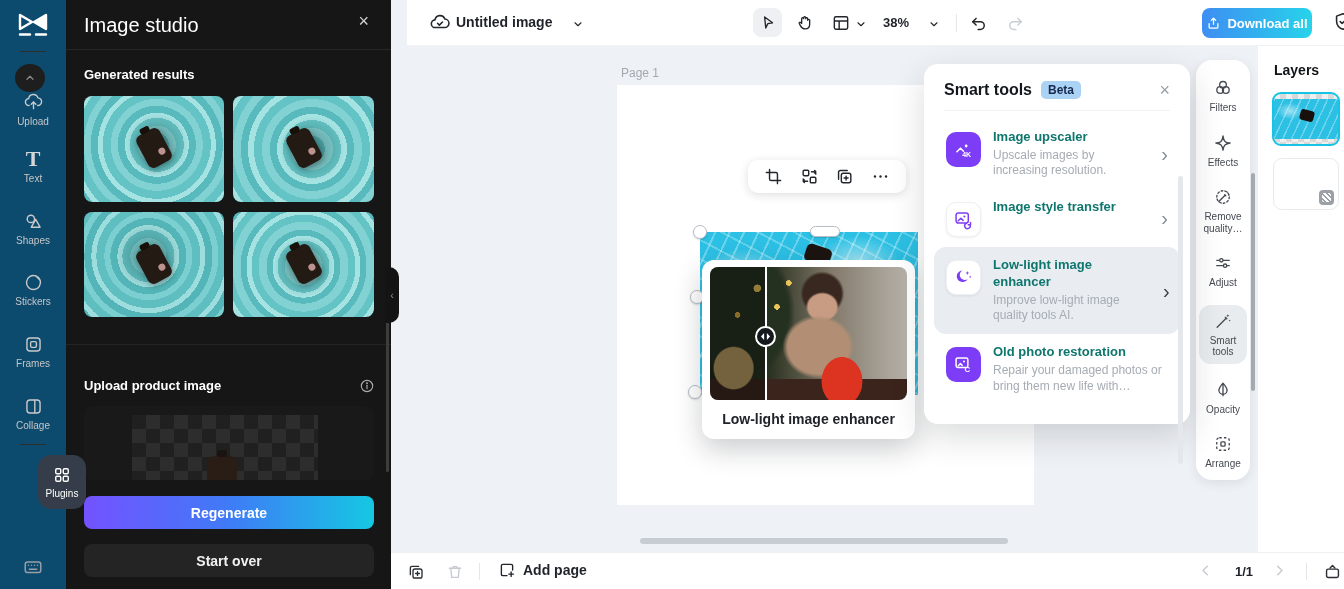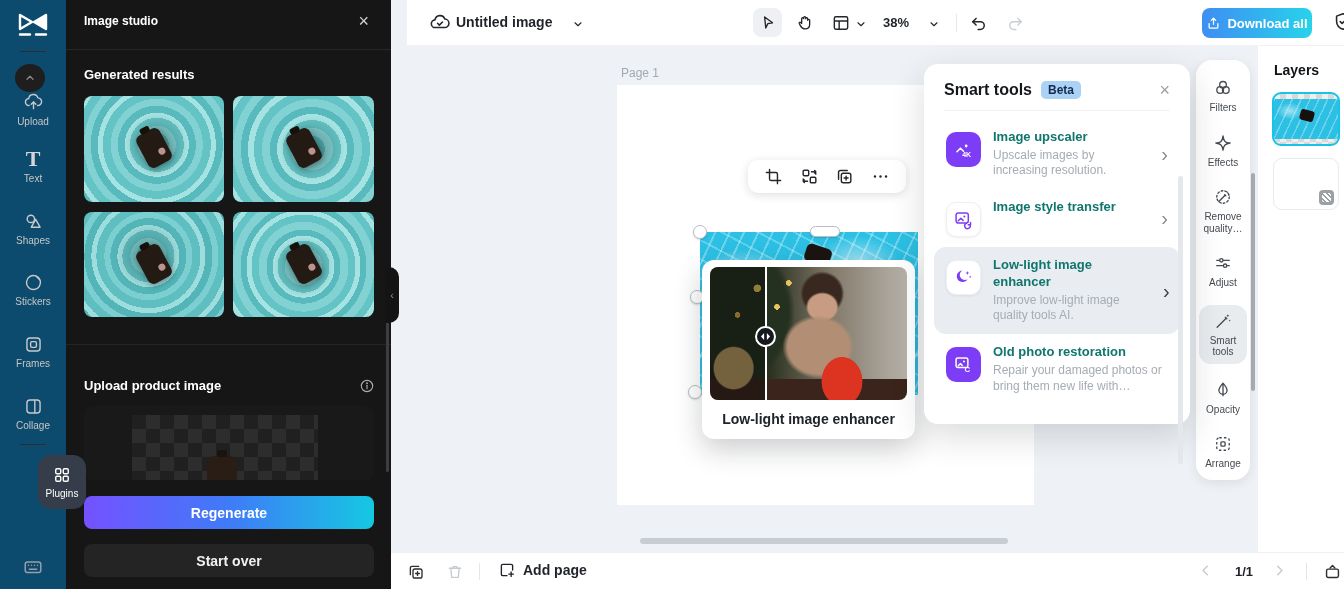--- a/index.html
+++ b/index.html
@@ -13,21 +13,21 @@
   .rail-div { position:absolute; left:20px; width:26px; height:1px; background:#2e2e2e; }
   .rail-item { position:absolute; left:0; width:66px; display:flex; flex-direction:column; align-items:center; gap:3px; color:#c9c9c9; cursor:pointer; }
   .rail-item .lbl { font-size:10px; color:#c6c6c6; }
   .rail-circle { position:absolute; left:15px; top:64px; width:30px; height:28px; border-radius:50%; background:#1e1e1e; display:flex; align-items:center; justify-content:center; color:#8d8d8d; }
   .plug-box { position:absolute; left:9px; top:455px; width:48px; height:54px; background:#343d49; border-radius:13px; display:flex; flex-direction:column; align-items:center; justify-content:center; gap:3px; color:#fff; cursor:pointer;margin-left:29px; }
   .plug-box .lbl { color:#fff; font-size:10px; }
   .rail-kbd { position:absolute; left:22px; top:556px; color:#9aa0a6; }
 
   
   .panel { position:absolute; left:66px; top:0; width:325px; height:589px; background:#161616; z-index:30; }
-  .panel-title { position:absolute; left:18px; top:14px; font-size:12px; font-weight:bold; color:#fff; }
+  .panel-title { position:absolute; left:18px; top:14px; font-size:20px; font-weight:normal; color:#fff; }
   .panel-close { position:absolute; right:22px; top:12px; color:#d3d3d3; font-size:18px; line-height:18px; cursor:pointer; }
   .panel-hdiv1 { position:absolute; left:0; top:49px; width:325px; height:1px; background:#272727; }
   .sec-label { position:absolute; left:18px; font-size:13px; font-weight:bold; color:#fff; }
   .gen-grid { position:absolute; left:18px; top:96px; width:290px; height:221px; display:grid; grid-template-columns:140px 141px; grid-template-rows:106px 105px; gap:10px 9px; }
   .gen-thumb { border-radius:8px; position:relative; overflow:hidden; cursor:pointer; }
   .water-teal { background-color:#5cbec0;
     background-image:
       radial-gradient(circle at 52% 46%, rgba(0,0,0,.28), transparent 34%),
       repeating-radial-gradient(circle at 52% 46%, #a5e2e2 0 5px, #58babc 5px 12px, #83d2d3 12px 19px, #64c3c4 19px 27px);
   }

